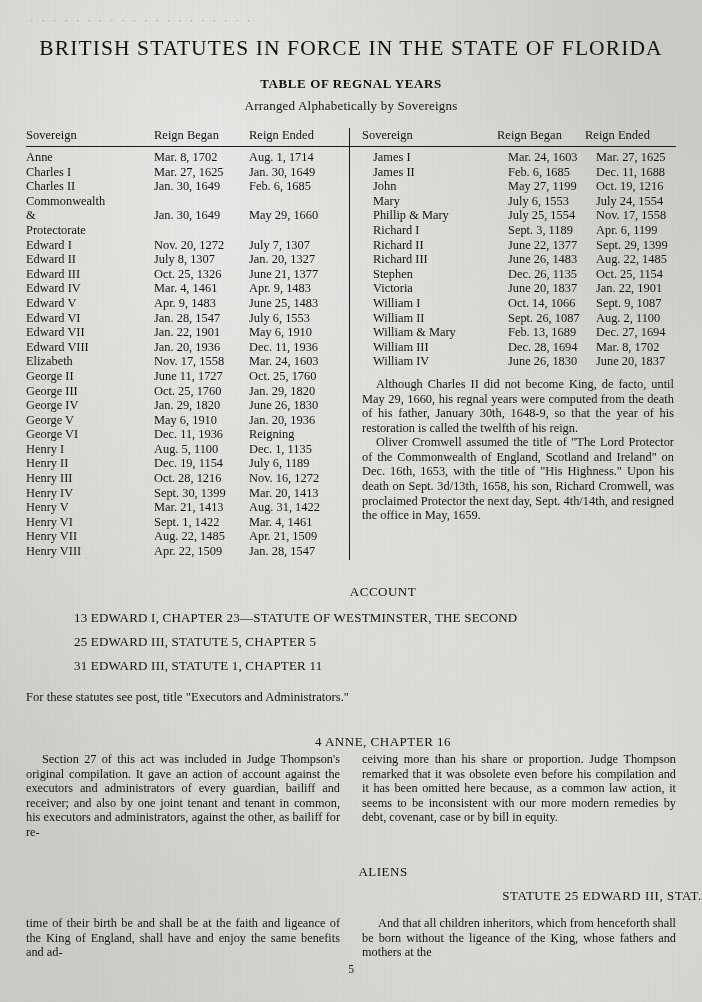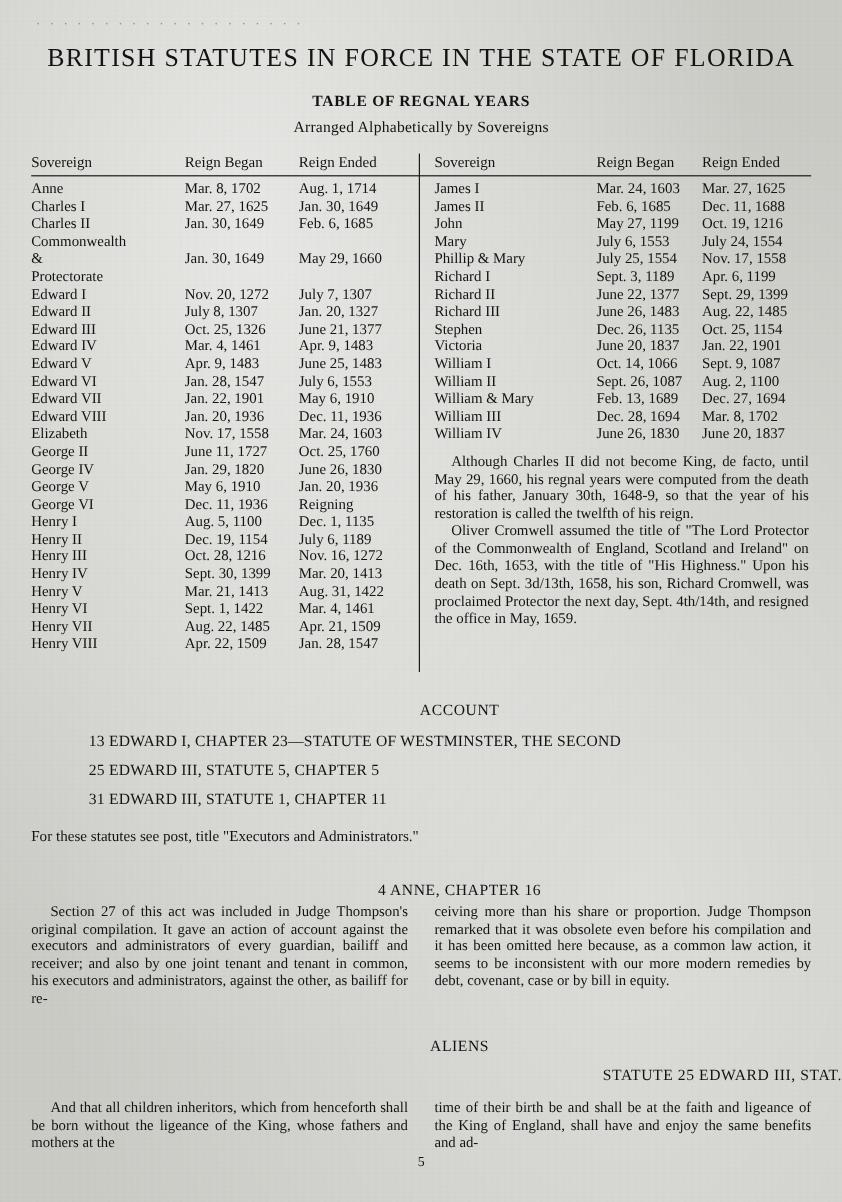--- a/index.html
+++ b/index.html
@@ -122,21 +122,21 @@
     display: flex;
   }
   .trow {
     font-size: 12.4px;
     line-height: 14.6px;
     white-space: nowrap;
   }
   .c-sov { display: inline-block; width: 128px; }
   .c-beg { display: inline-block; width: 95px; }
   .c-end { display: inline-block; }
-  .colB .c-sov { width: 135px; }
+  .colB .c-sov { width: 135px; margin-left: 11px; }
   .colB .c-beg { width: 88px; }
   .colB .trow { padding-left: 10px; }
   .colB .hdrrow { padding-left: 10px; }
 
   .note {
     font-size: 12.4px;
     line-height: 14.6px;
     text-align: justify;
     padding-left: 10px;
     padding-right: 2px;
@@ -232,20 +232,21 @@
             <div class="trow"><span class="c-sov">Edward I</span><span class="c-beg">Nov. 20, 1272</span><span class="c-end">July 7, 1307</span></div>
             <div class="trow"><span class="c-sov">Edward II</span><span class="c-beg">July 8, 1307</span><span class="c-end">Jan. 20, 1327</span></div>
             <div class="trow"><span class="c-sov">Edward III</span><span class="c-beg">Oct. 25, 1326</span><span class="c-end">June 21, 1377</span></div>
             <div class="trow"><span class="c-sov">Edward IV</span><span class="c-beg">Mar. 4, 1461</span><span class="c-end">Apr. 9, 1483</span></div>
             <div class="trow"><span class="c-sov">Edward V</span><span class="c-beg">Apr. 9, 1483</span><span class="c-end">June 25, 1483</span></div>
             <div class="trow"><span class="c-sov">Edward VI</span><span class="c-beg">Jan. 28, 1547</span><span class="c-end">July 6, 1553</span></div>
             <div class="trow"><span class="c-sov">Edward VII</span><span class="c-beg">Jan. 22, 1901</span><span class="c-end">May 6, 1910</span></div>
             <div class="trow"><span class="c-sov">Edward VIII</span><span class="c-beg">Jan. 20, 1936</span><span class="c-end">Dec. 11, 1936</span></div>
             <div class="trow"><span class="c-sov">Elizabeth</span><span class="c-beg">Nov. 17, 1558</span><span class="c-end">Mar. 24, 1603</span></div>
             <div class="trow"><span class="c-sov">George II</span><span class="c-beg">June 11, 1727</span><span class="c-end">Oct. 25, 1760</span></div>
+            <div class="trow"><span class="c-sov">George III</span><span class="c-beg">Oct. 25, 1760</span><span class="c-end">Jan. 29, 1820</span></div>
             <div class="trow"><span class="c-sov">George IV</span><span class="c-beg">Jan. 29, 1820</span><span class="c-end">June 26, 1830</span></div>
             <div class="trow"><span class="c-sov">George V</span><span class="c-beg">May 6, 1910</span><span class="c-end">Jan. 20, 1936</span></div>
             <div class="trow"><span class="c-sov">George VI</span><span class="c-beg">Dec. 11, 1936</span><span class="c-end">Reigning</span></div>
             <div class="trow"><span class="c-sov">Henry I</span><span class="c-beg">Aug. 5, 1100</span><span class="c-end">Dec. 1, 1135</span></div>
             <div class="trow"><span class="c-sov">Henry II</span><span class="c-beg">Dec. 19, 1154</span><span class="c-end">July 6, 1189</span></div>
             <div class="trow"><span class="c-sov">Henry III</span><span class="c-beg">Oct. 28, 1216</span><span class="c-end">Nov. 16, 1272</span></div>
             <div class="trow"><span class="c-sov">Henry IV</span><span class="c-beg">Sept. 30, 1399</span><span class="c-end">Mar. 20, 1413</span></div>
             <div class="trow"><span class="c-sov">Henry V</span><span class="c-beg">Mar. 21, 1413</span><span class="c-end">Aug. 31, 1422</span></div>
             <div class="trow"><span class="c-sov">Henry VI</span><span class="c-beg">Sept. 1, 1422</span><span class="c-end">Mar. 4, 1461</span></div>
             <div class="trow"><span class="c-sov">Henry VII</span><span class="c-beg">Aug. 22, 1485</span><span class="c-end">Apr. 21, 1509</span></div>
@@ -295,22 +296,22 @@
       <div class="col">
         <p>ceiving more than his share or proportion. Judge Thompson remarked that it was obsolete even before his compilation and it has been omitted here because, as a common law action, it seems to be inconsistent with our more modern remedies by debt, covenant, case or by bill in equity.</p>
       </div>
     </div>
 
     <div class="section-head" style="top:864px;">ALIENS</div>
     <div class="section-head" style="top:888px; font-weight:normal;text-align:right;">STATUTE 25 EDWARD III, STAT. 2, §5</div>
 
     <div class="twocol" style="top:916px;">
       <div class="col">
+        <p>time of their birth be and shall be at the faith and ligeance of the King of England, shall have and enjoy the same benefits and ad-</p>
+      </div>
+      <div class="col">
         <p class="indent">And that all children inheritors, which from henceforth shall be born without the ligeance of the King, whose fathers and mothers at the</p>
-      </div>
-      <div class="col">
-        <p>time of their birth be and shall be at the faith and ligeance of the King of England, shall have and enjoy the same benefits and ad-</p>
       </div>
     </div>
 
     <div class="pagenum">5</div>
   </div>
 </div>
 
 </body></html>

